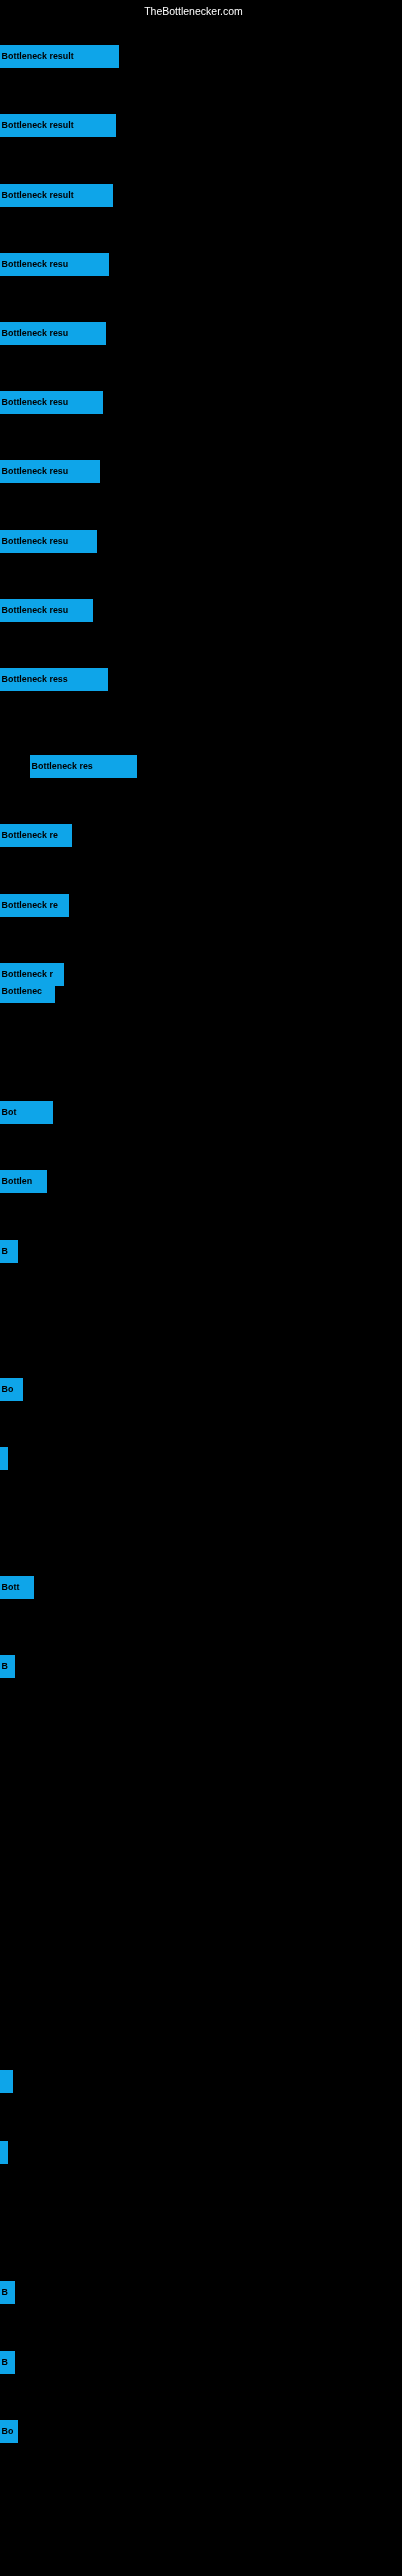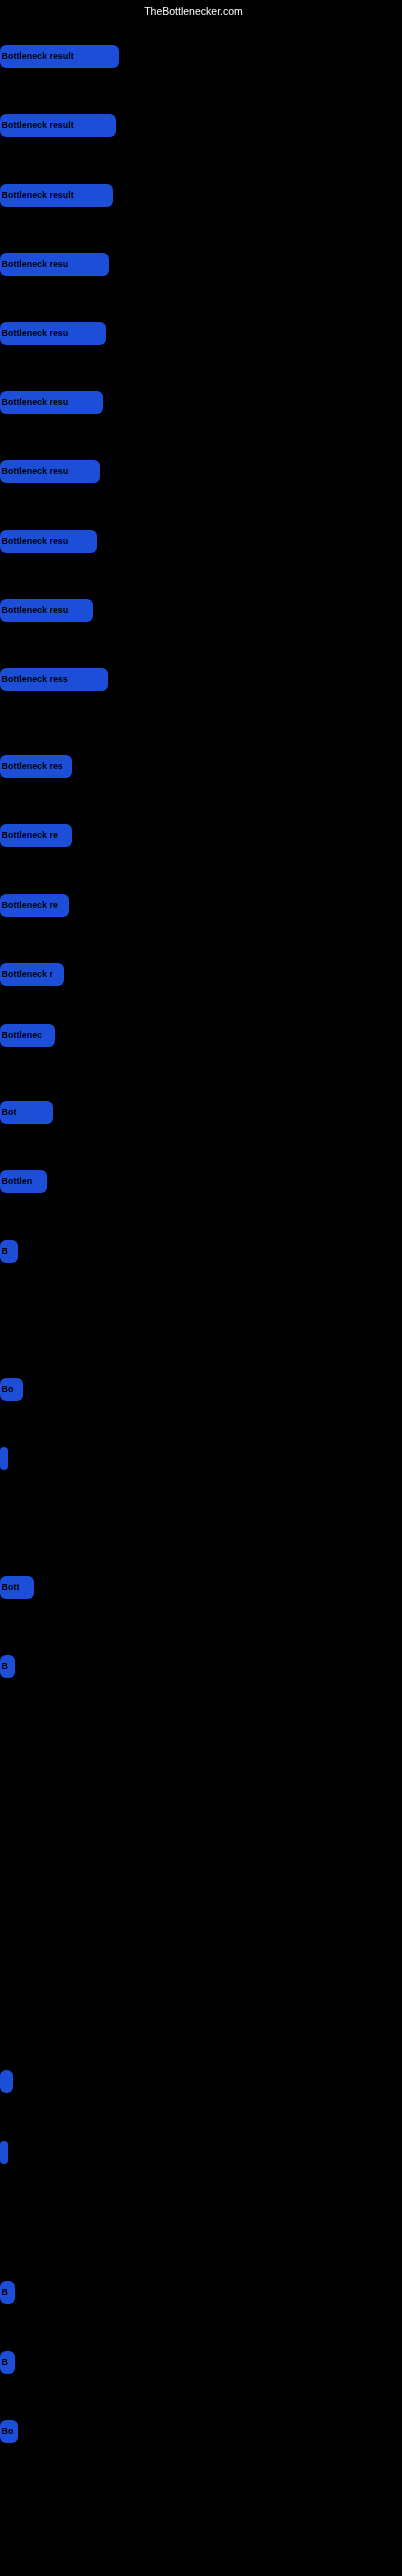--- a/index.html
+++ b/index.html
@@ -21,26 +21,25 @@
       padding: 3.2px 0;
       position: absolute;
       top: 1.6px;
       left: 0;
       right: 16px;
     }
     .bottleneck-bar {
       position: absolute;
       left: 0;
       height: 22.5px;
-      background-color: #1d4ed8;
+      background-color: #0ea5e9;
       display: flex;
       align-items: center;
       padding-left: 1.6px;
       overflow: hidden;
-      border-radius: 6px;
     }
     .bottleneck-bar span {
       color: #000;
       font-size: 8.9px;
       font-weight: bold;
       white-space: nowrap;
     }
   </style>
 </head>
 <body>
@@ -71,33 +70,33 @@
     </div>
     <div class="bottleneck-bar" style="top: 530px; width: 97px;">
       <span>Bottleneck resu</span>
     </div>
     <div class="bottleneck-bar" style="top: 599px; width: 93px;">
       <span>Bottleneck resu</span>
     </div>
     <div class="bottleneck-bar" style="top: 668px; width: 108px;">
       <span>Bottleneck ress</span>
     </div>
-    <div class="bottleneck-bar" style="top: 755px; width: 72px;">
+    <div class="bottleneck-bar" style="top: 755px; width: 107px; margin-left: 30px;">
       <span>Bottleneck res</span>
     </div>
     <div class="bottleneck-bar" style="top: 824px; width: 72px;">
       <span>Bottleneck re</span>
     </div>
     <div class="bottleneck-bar" style="top: 894px; width: 69px;">
       <span>Bottleneck re</span>
     </div>
     <div class="bottleneck-bar" style="top: 963px; width: 64px;">
       <span>Bottleneck r</span>
     </div>
-    <div class="bottleneck-bar" style="top: 980px; width: 55px; margin-top: 44px;">
+    <div class="bottleneck-bar" style="top: 980px; width: 55px;">
       <span>Bottlenec</span>
     </div>
     <div class="bottleneck-bar" style="top: 1101px; width: 53px;">
       <span>Bot</span>
     </div>
     <div class="bottleneck-bar" style="top: 1170px; width: 47px;">
       <span>Bottlen</span>
     </div>
     <div class="bottleneck-bar" style="top: 1240px; width: 17.7px;">
       <span>B</span>

